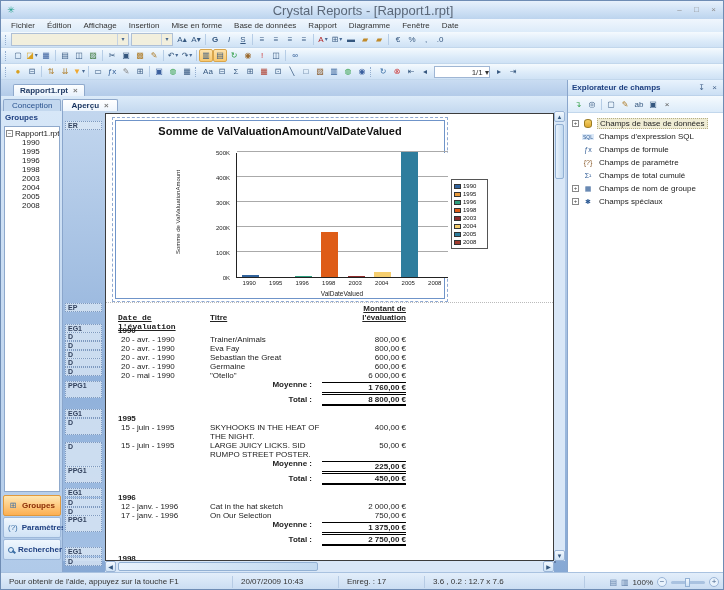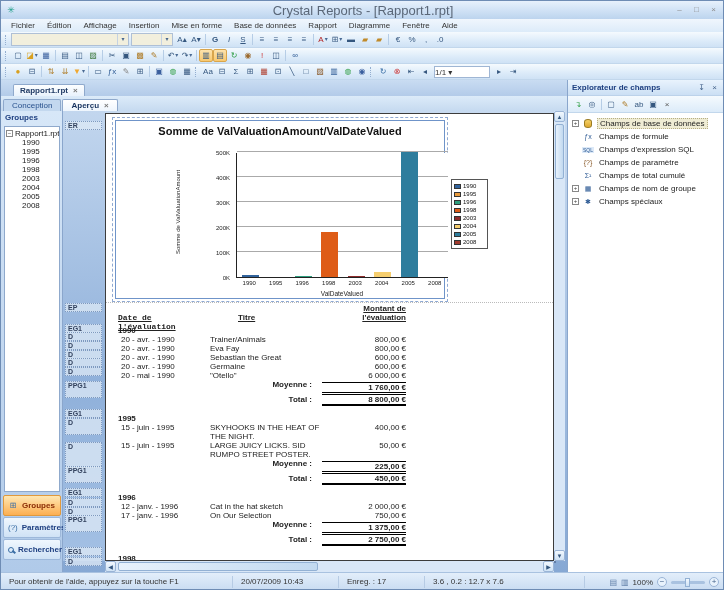--- a/index.html
+++ b/index.html
@@ -25,21 +25,21 @@
   .tbtn { min-width:14px; height:13px; display:inline-flex; align-items:center; justify-content:center;
     border-radius:2px; color:#35577f; font-size:8px; line-height:13px; }
   .tbtn.active { background:linear-gradient(#fde3ae,#f8c86f); border:1px solid #d9a54b; }
   .tbtn .dd { font-size:6px; color:#4a6a94; margin-left:1px; }
   .sep { width:1px; height:11px; background:#b6cde6; margin:0 2px; }
   .combo { height:13px; background:#f2efdd; border:1px solid #afc0d6; display:flex; align-items:center;
     margin-right:2px; }
   .combo .cval { flex:1; padding-left:3px; color:#444; }
   .combo .carrow { width:11px; height:11px; text-align:center; font-size:6px; color:#49688f;
     border-left:1px solid #c5d2e2; line-height:11px;}
-  .pagebox { width:56px; height:12px; background:#fff; border:1px solid #9fb6d4; text-align:left;
+  .pagebox { width:56px; height:12px; background:#fff; border:1px solid #9fb6d4; text-align:right;
     line-height:11px; color:#333; margin:12px 2px;}
   
   #docrow { position:absolute; left:0; top:79px; width:566px; height:16px;
     background:linear-gradient(#c9dcf2,#b3cbe9); display:flex; align-items:flex-end; padding-left:12px;}
   #doc-tab { background:linear-gradient(#fdfeff,#e9f2fc); border:1px solid #8fa9cc; border-bottom:none;
     border-radius:2px 2px 0 0; padding:1px 6px; font-weight:bold; color:#223c66; display:flex; gap:5px; }
   #viewrow { position:absolute; left:0; top:95px; width:566px; height:15px;
     background:linear-gradient(#dcebf9,#c6daf0); display:flex; align-items:flex-end; padding-left:2px;}
   .vtab { padding:1px 8px; border:1px solid #8fa9cc; border-bottom:none; border-radius:2px 2px 0 0;
     background:#c3d8ef; color:#27508c; margin-right:1px; }
@@ -172,21 +172,21 @@
   <div id="menubar">
       <span class="menu-item">Fichier</span>
       <span class="menu-item">Édition</span>
       <span class="menu-item">Affichage</span>
       <span class="menu-item">Insertion</span>
       <span class="menu-item">Mise en forme</span>
       <span class="menu-item">Base de données</span>
       <span class="menu-item">Rapport</span>
       <span class="menu-item">Diagramme</span>
       <span class="menu-item">Fenêtre</span>
-      <span class="menu-item">Aide</span>
+      <span class="menu-item">Date</span>
     </div>
 
   <div class="tb" style="top:31px;">
     <span class="grip"></span>
     <span class="combo" style="width:118px;">
       <span class="cval"></span>
       <span class="carrow">▾</span>
     </span>
     <span class="combo" style="width:42px;">
       <span class="cval"></span>
@@ -574,21 +574,21 @@
               <span class="lswatch" style="background: rgb(160, 58, 46);"></span>
               <span class="llabel">2008</span>
             </div>
           </div>
       </div>
 
       <div class="sect-line" style="top:188px;"></div>
 
       <div id="tbl-head">
         <span class="hd" style="grid-row:2;font-family:Liberation Mono, monospace;">Date de l'évaluation</span>
-        <span class="hd" style="grid-row:2;margin-left:28px;">Titre</span>
+        <span class="hd" style="grid-row:2;">Titre</span>
         <span class="hd amt" style="grid-column:3;grid-row:1;">Montant de</span>
         <span class="hd amt" style="grid-column:3;grid-row:2;">l'évaluation</span>
       </div>
 
       <div id="report-table">
           <div class="rgroup">
             <div class="gyear">1990</div>
             <div class="trow">
               <span class="tc-date">20 - avr. - 1990</span>
               <span class="tc-title">Trainer/Animals</span>
@@ -714,27 +714,27 @@
         </span>
       </div>
     <div id="rp-body">
         <div class="fi-row selected">
           <span class="expbox">+</span>
           <span class="fi-icon"><span class="db-cyl"></span></span>
           <span class="lbl">Champs de base de données</span>
         </div>
         <div class="fi-row">
           <span class="spacer7"></span>
+          <span class="fi-icon" style="font-size: 5px; background: rgb(220, 233, 248);">SQL</span>
+          <span class="lbl">Champs d'expression SQL</span>
+        </div>
+        <div class="fi-row">
+          <span class="spacer7"></span>
           <span class="fi-icon">ƒx</span>
           <span class="lbl">Champs de formule</span>
-        </div>
-        <div class="fi-row">
-          <span class="spacer7"></span>
-          <span class="fi-icon" style="font-size: 5px; background: rgb(220, 233, 248);">SQL</span>
-          <span class="lbl">Champs d'expression SQL</span>
         </div>
         <div class="fi-row">
           <span class="spacer7"></span>
           <span class="fi-icon" style="color: rgb(138, 90, 42);">{?}</span>
           <span class="lbl">Champs de paramètre</span>
         </div>
         <div class="fi-row">
           <span class="spacer7"></span>
           <span class="fi-icon">Σ¹</span>
           <span class="lbl">Champs de total cumulé</span>

